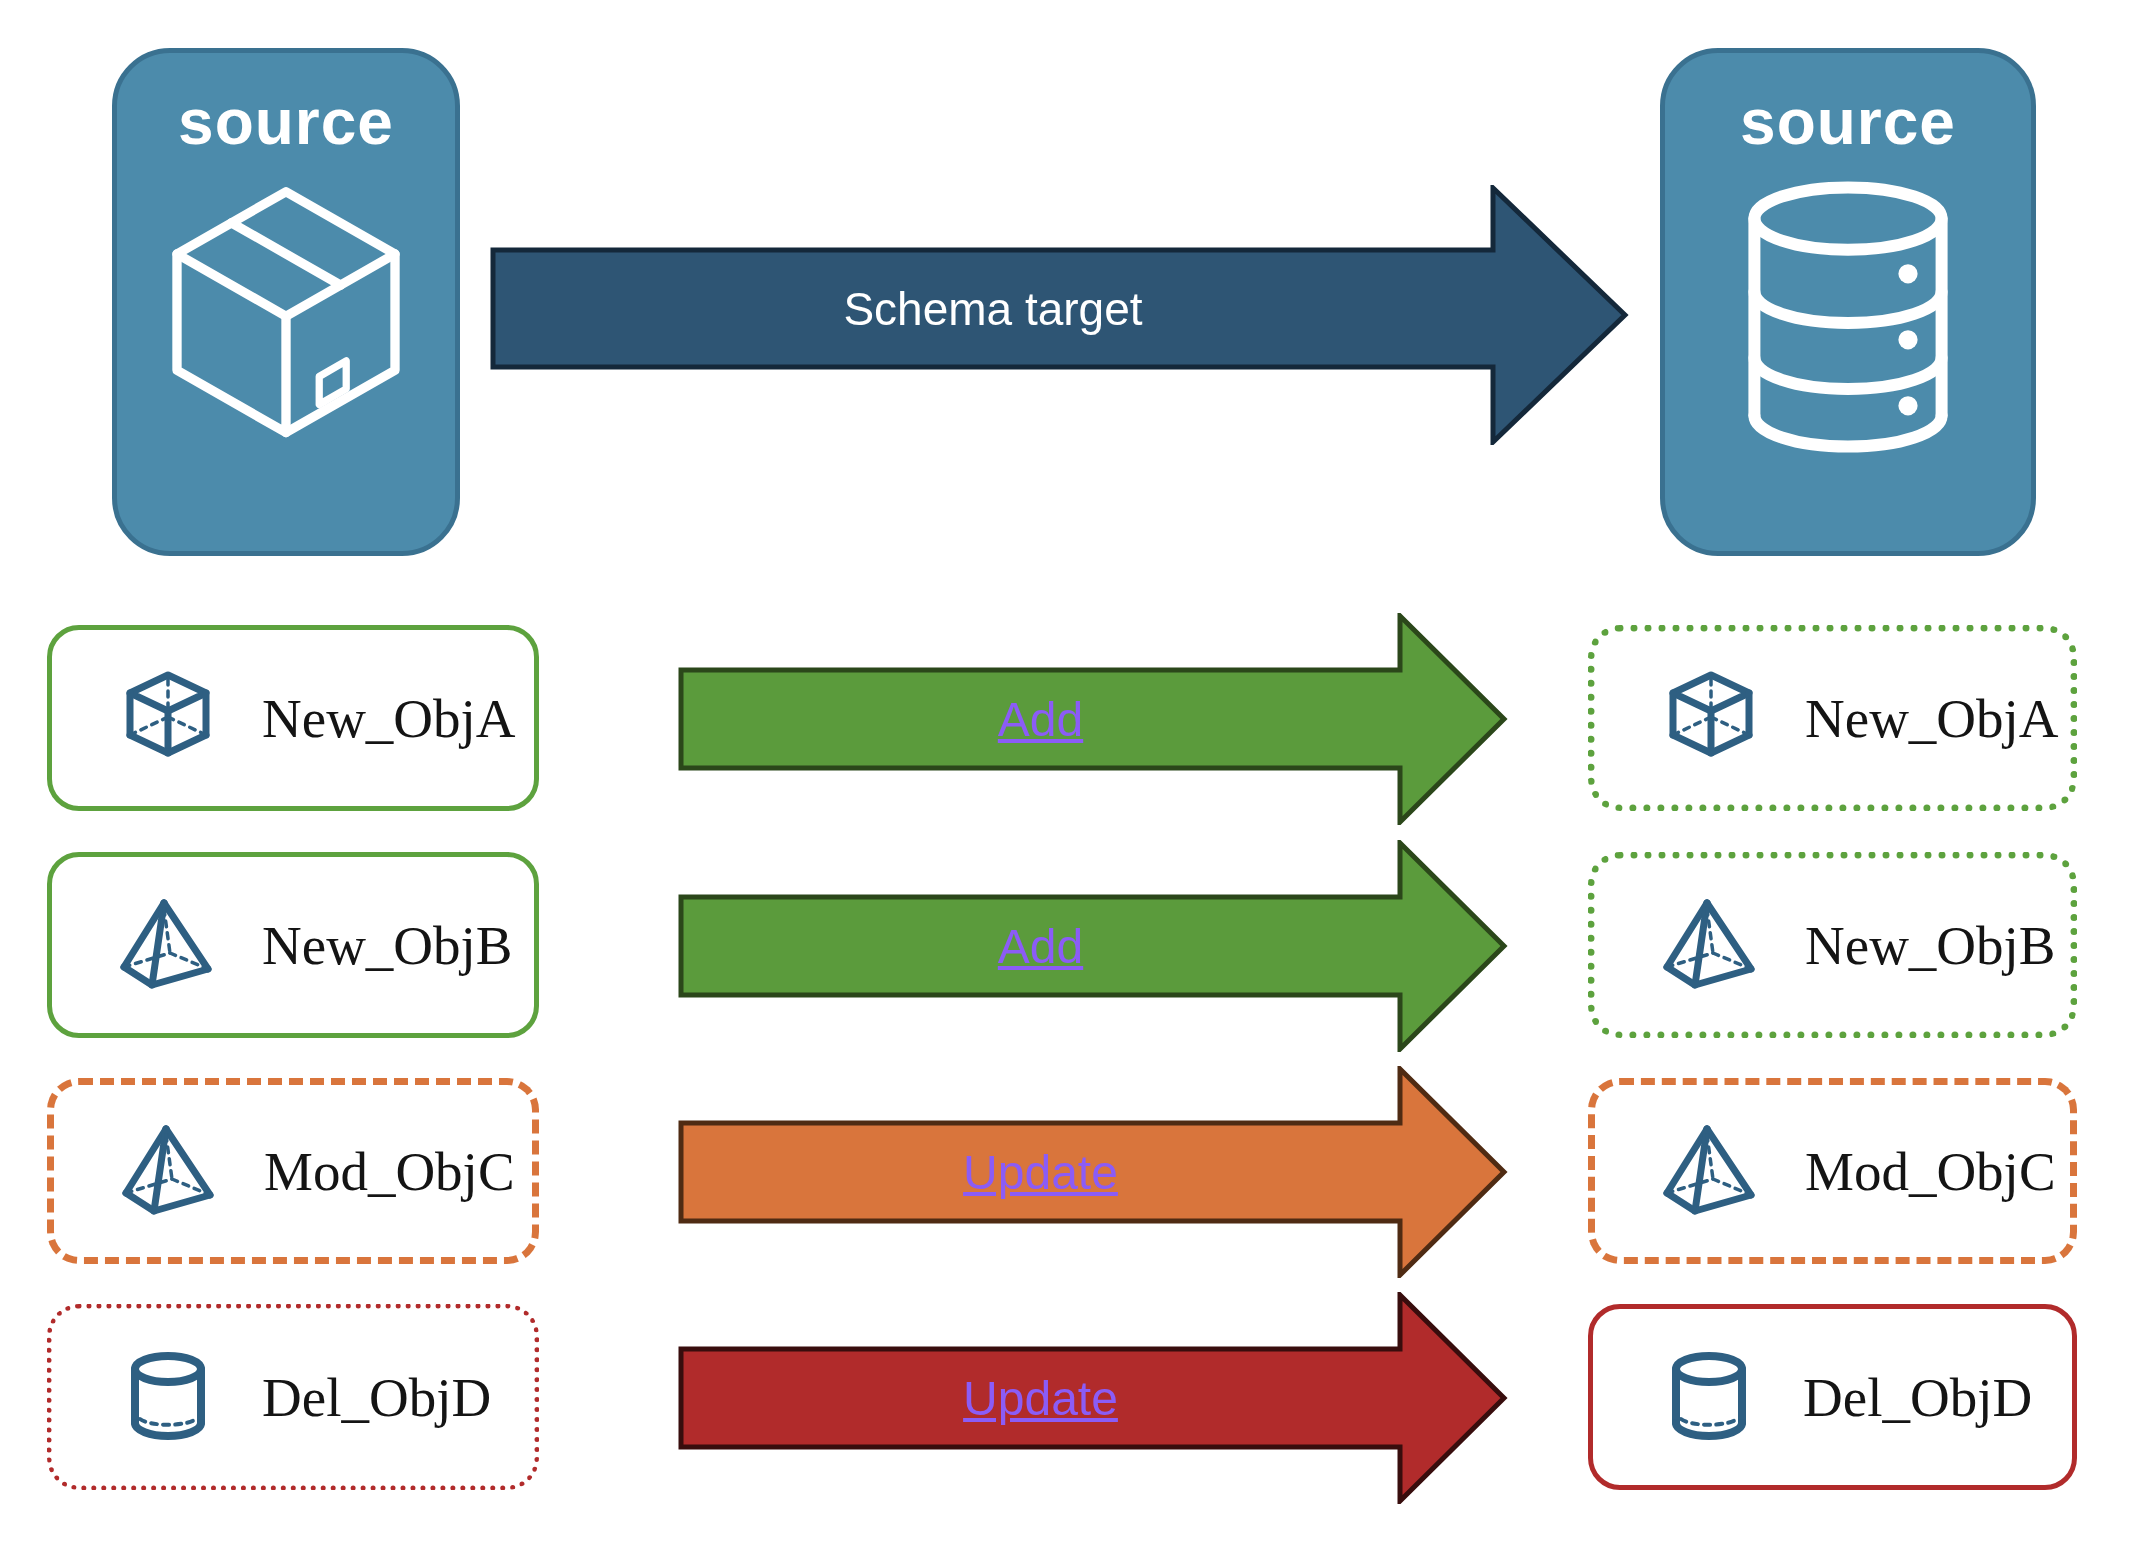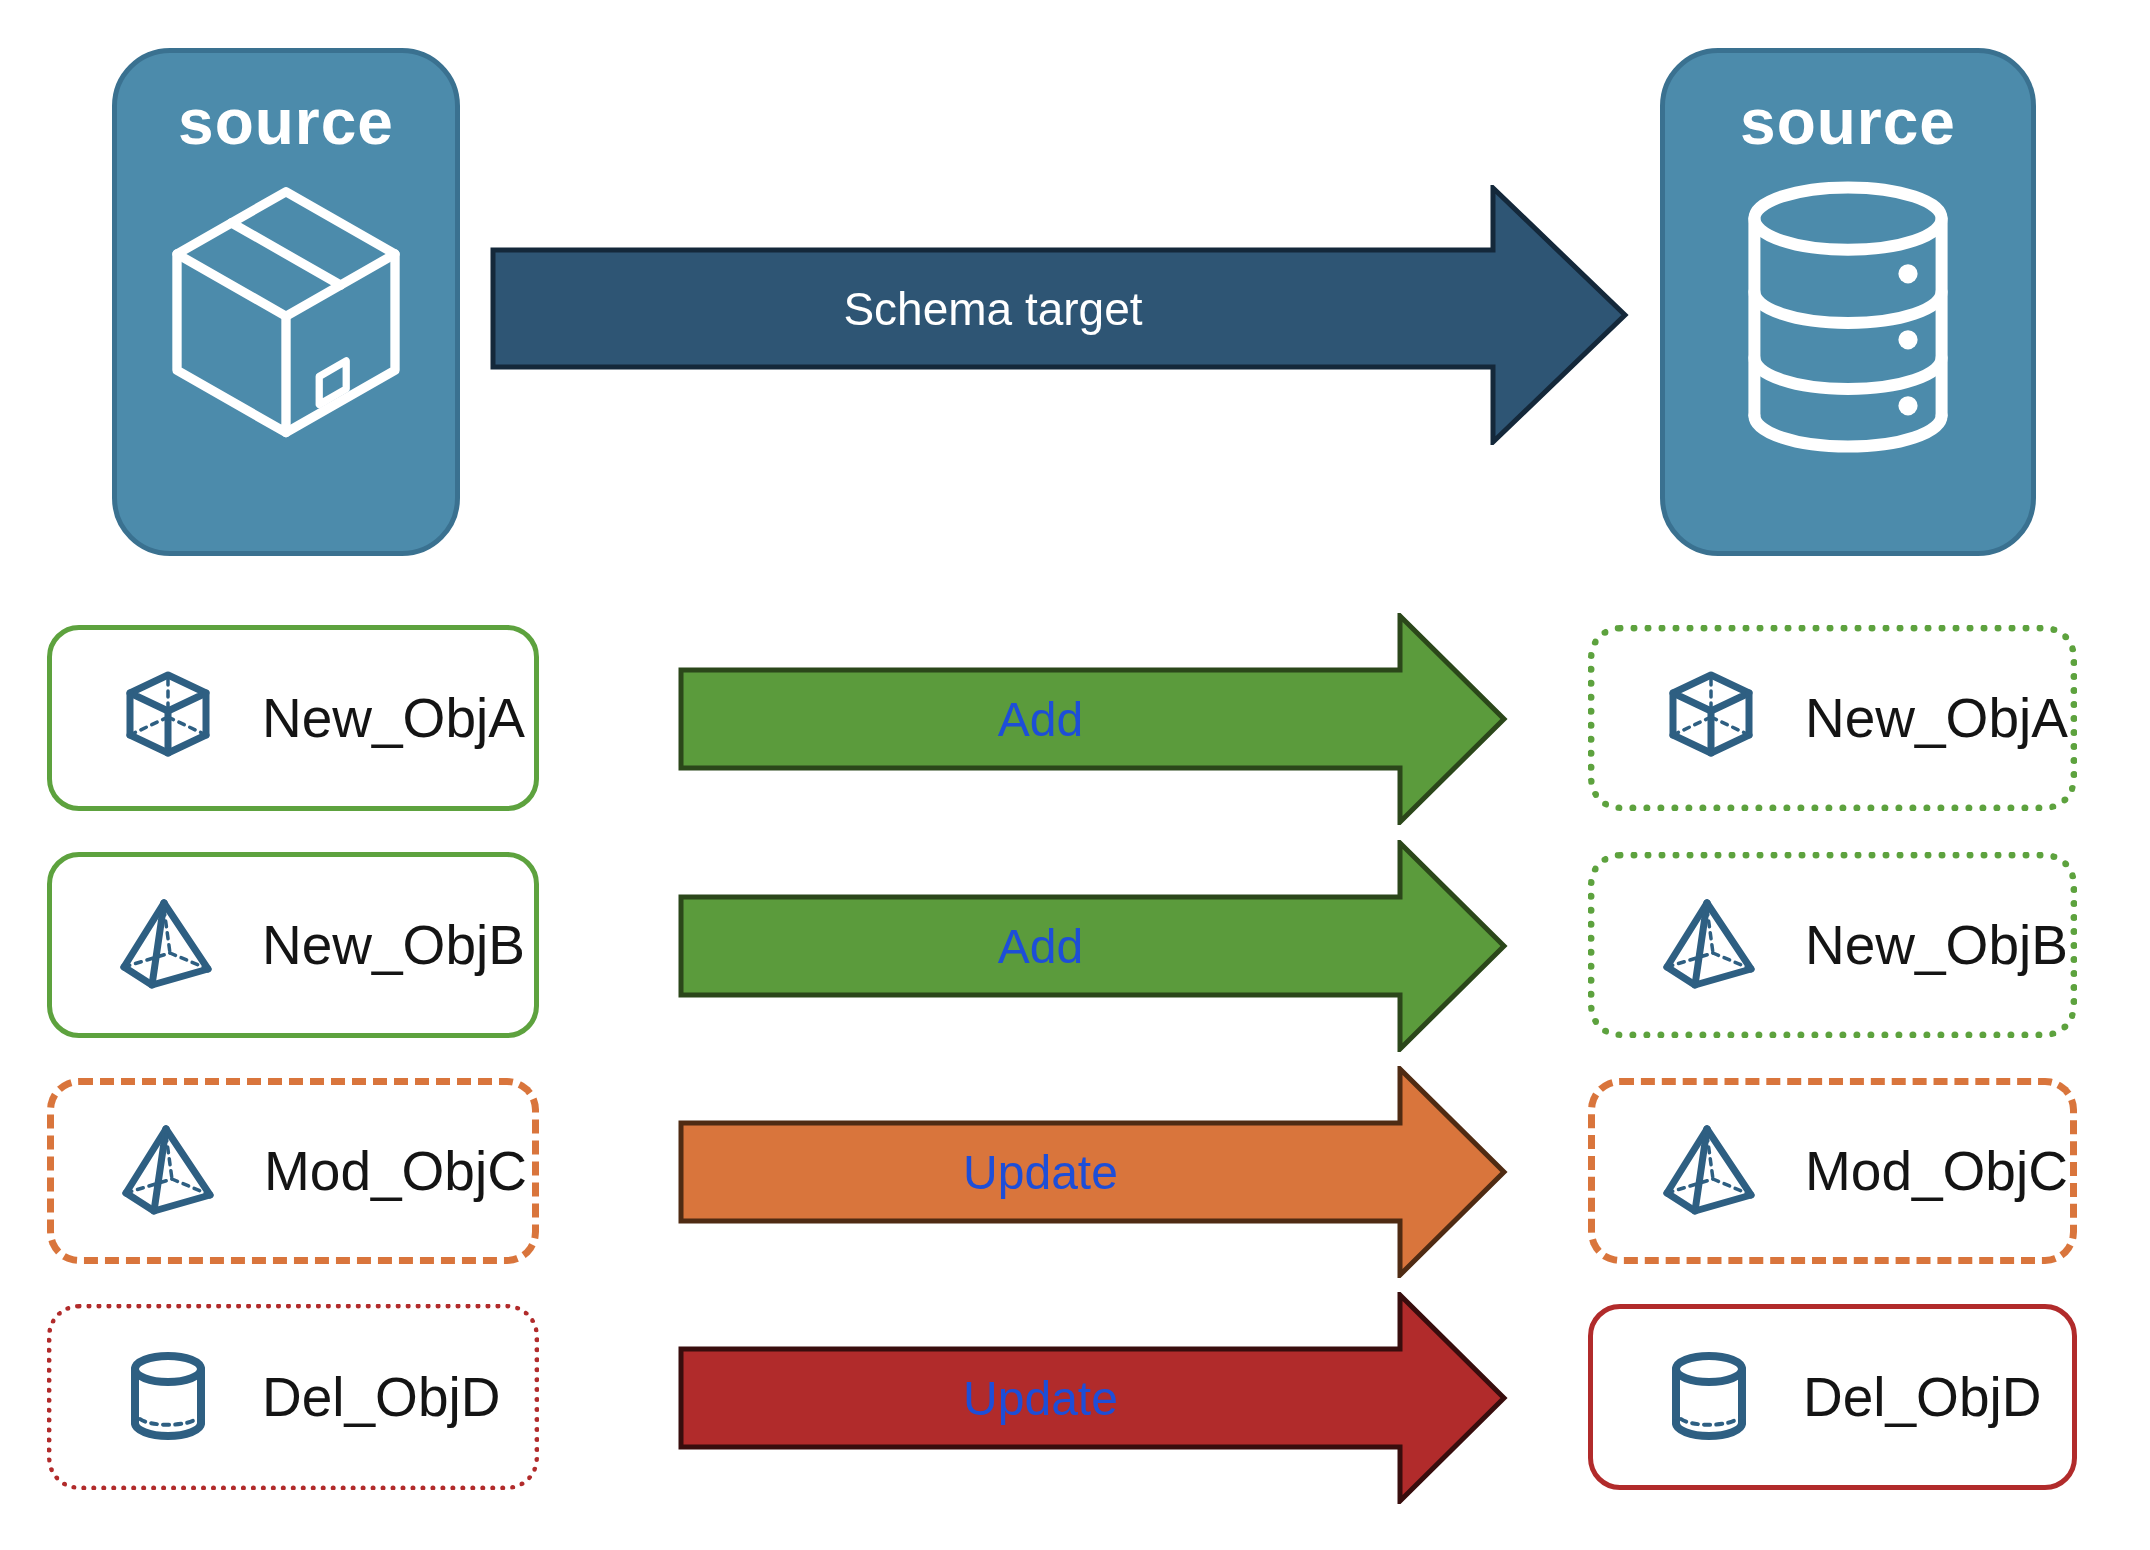--- a/index.html
+++ b/index.html
@@ -22,36 +22,36 @@
   
   #schema-arrow{position:absolute;left:490px;top:185px;width:1140px;height:260px;}
   #schema-arrow-label{
     position:absolute;left:493px;top:250px;width:1000px;height:117px;
     display:flex;align-items:center;justify-content:center;
     color:#ffffff;font-size:46px;
   }
   
   .obj-box{
     position:absolute;height:186px;background:#ffffff;border-radius:32px;
-    box-sizing:border-box;display:flex;align-items:center;
+    box-sizing:border-box;display:flex;align-items:center;font-family:Liberation Serif, serif;
   }
   .obj-box.left{left:47px;width:492px;}
   .obj-box.right{left:1588px;width:489px;}
   .obj-box .obj-icon{margin-left:66px;flex:0 0 auto;}
   .obj-box .obj-label{margin-left:44px;font-size:55px;color:#141414;}
   .solid-green {border:5px solid #5DA23E;}
   .dotted-green{border:7px dotted #5DA23E;}
   .dashed-orange{border:7px dashed #D9753C;}
   .dotted-red  {border:5px dotted #B12B2B;}
   .solid-red   {border:5px solid #B12B2B;}
   .row-arrow{position:absolute;left:678px;width:830px;height:212px;}
   .row-arrow-label{
     position:absolute;left:681px;width:719px;height:98px;
     display:flex;align-items:center;justify-content:center;
-    color:#1d4ed8;font-size:48px;
+    color:#8b5cf6;font-size:48px;text-decoration:underline;
   }
   .arrow-green  polygon{fill:#5B9B3C;stroke:#2B471A;stroke-width:5;}
   .arrow-orange polygon{fill:#D9753C;stroke:#4F2B13;stroke-width:5;}
   .arrow-red    polygon{fill:#B12B2B;stroke:#380D0D;stroke-width:5;}
   #schema-arrow polygon{fill:#2E5574;stroke:#14283A;stroke-width:5;}
   .blue-stroke{stroke:#2E5F82;fill:none;stroke-linecap:round;stroke-linejoin:round;}
   .white-stroke{stroke:#ffffff;fill:none;stroke-linecap:round;stroke-linejoin:round;}
 </style>
 </head>
 <body>

